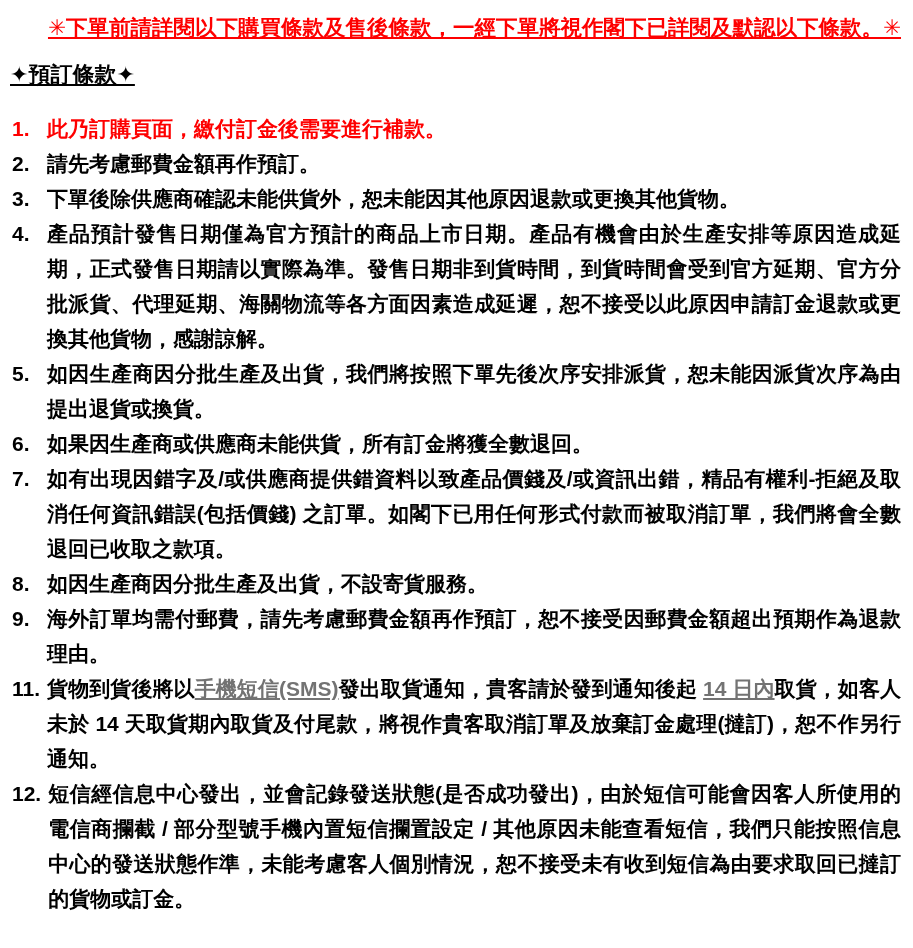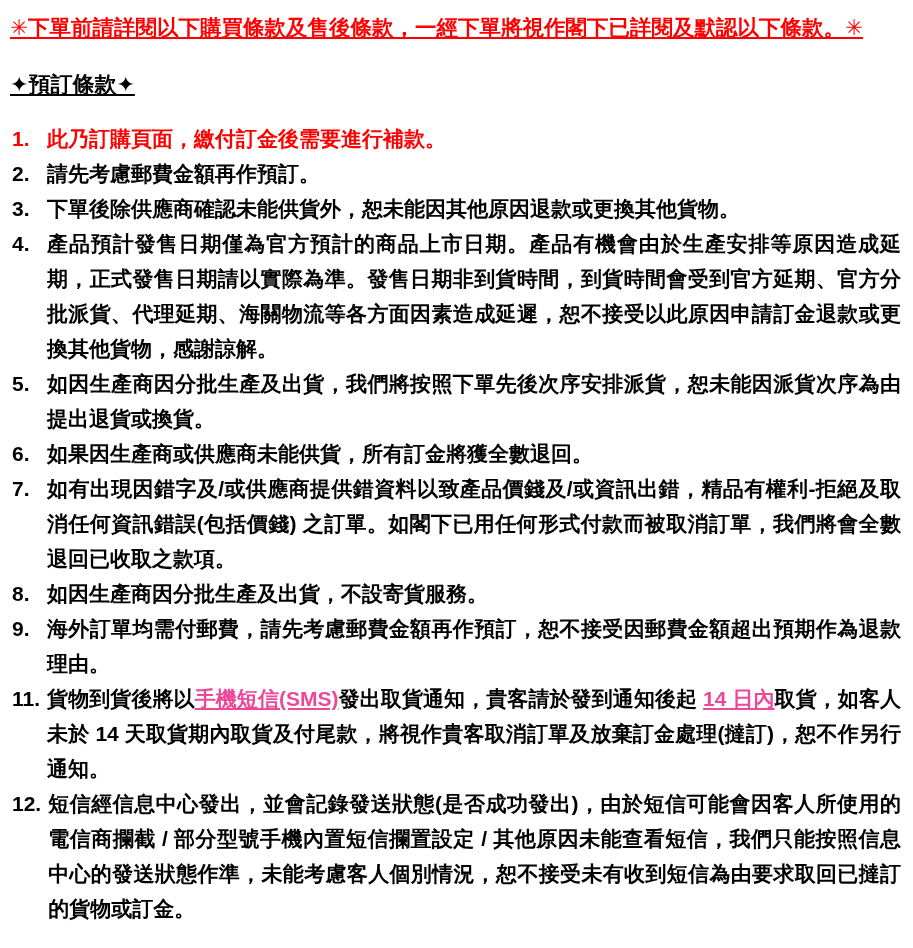--- a/index.html
+++ b/index.html
@@ -20,30 +20,31 @@
     box-sizing: border-box;
     width: 913px;
   }
   .doc-title {
     font-size: 21.5px;
     line-height: 32px;
     color: #fe0000;
     text-decoration: underline;
     white-space: nowrap;
     letter-spacing: 0px;
+    text-align: right;
   }
   .section-heading {
     margin-top: 17px;
     font-size: 22px;
     line-height: 28px;
     color: #000000;
     text-decoration: underline;
     display: inline-block;
   }
-  .heading-wrap { margin-top: 27px; }
+  .heading-wrap { margin-top: 17px; }
   .heading-wrap .section-heading { margin-top: 0; }
   .terms-list {
     margin-top: 22px;
     font-size: 21px;
     line-height: 35px;
   }
   .term-row {
     display: flex;
     align-items: flex-start;
   }
@@ -53,21 +54,21 @@
     box-sizing: border-box;
     white-space: nowrap;
   }
   .term-text {
     flex: 1;
     text-align: justify;
     margin-left: 7px;
   }
   .term-row.red { color: #fe0000; }
   .hl-red {
-    color: #ec4899;
+    color: #737373;
     text-decoration: underline;
   }
 </style>
 </head>
 <body>
 
 <div class="page">
 
   <div class="doc-title">✳下單前請詳閱以下購買條款及售後條款，一經下單將視作閣下已詳閱及默認以下條款。✳</div>
 

